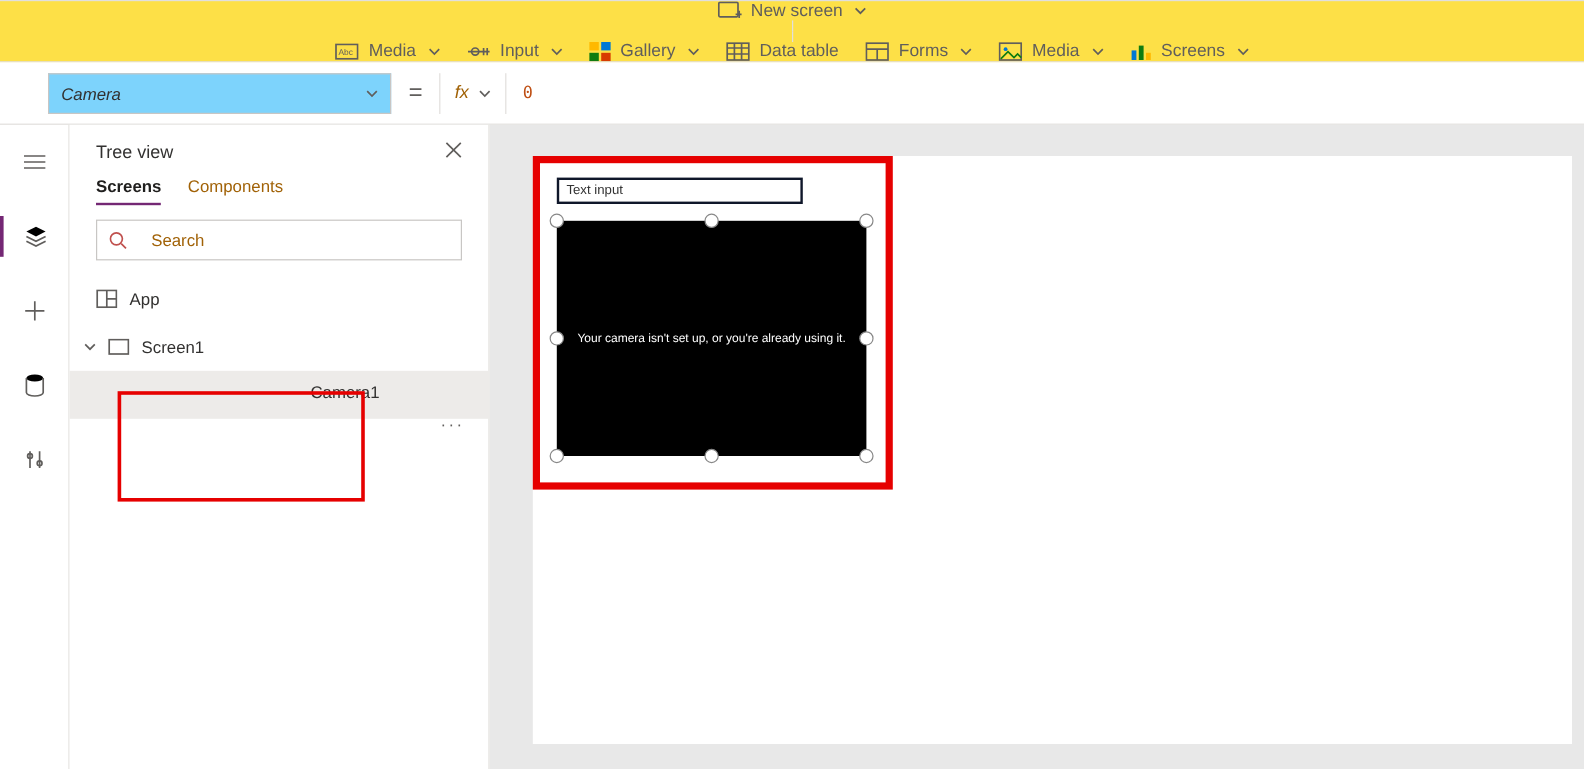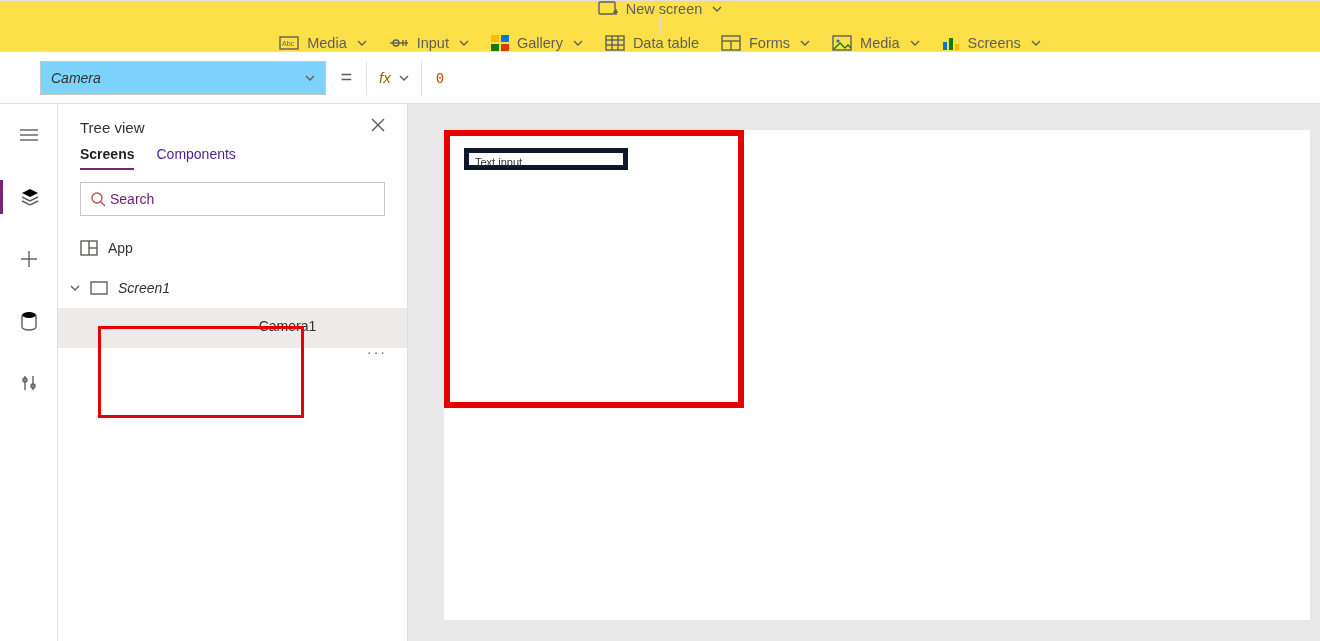--- a/index.html
+++ b/index.html
@@ -26,37 +26,37 @@
   
   .rail { width: 58px; border-right: 1px solid #e1dfdd; display: flex; flex-direction: column; align-items: center; padding-top: 14px; gap: 28px; color: #605e5c; }
   .rail .slot { width: 58px; display: flex; justify-content: center; align-items: center; height: 34px; cursor: pointer; }
   .rail .slot.active { border-left: 3px solid #742774; }
 
   
   .panel { width: 350px; border-right: 1px solid #e1dfdd; background: #fff; display: flex; flex-direction: column; }
   .panel-hd { display: flex; align-items: center; justify-content: space-between; padding: 14px 22px 6px 22px; }
   .panel-hd h2 { font-weight: 400; font-size: 15px; }
   .panel-tabs { display: flex; gap: 22px; padding: 4px 40px 0 22px; font-size: 14px; }
-  .panel-tabs .tab { padding-bottom: 6px; cursor: pointer; color: #4c1d95; }
+  .panel-tabs .tab { padding-bottom: 6px; cursor: pointer; color: #a16207; }
   .panel-tabs .tab.active { color: #201f1e; font-weight: 600; border-bottom: 2px solid #742774; }
-  .panel-search { margin: 12px 22px; height: 34px; border: 1px solid #c8c6c4; display: flex; align-items: center; padding: 0 10px; gap: 4px; color: #701a75; font-size: 14px; }
+  .panel-search { margin: 12px 22px; height: 34px; border: 1px solid #c8c6c4; display: flex; align-items: center; padding: 0 10px; gap: 20px; color: #a16207; font-size: 14px; }
   .tree { font-size: 14px; }
   .tree-row { display: flex; align-items: center; height: 40px; padding-left: 22px; gap: 10px; cursor: pointer; }
   .tree-row.grand { padding-left: 110px; }
   .tree-row.selected { background: #edebe9; flex-direction: column; }
   .tree-row .more { margin-left: auto; margin-right: 20px; color: #605e5c; letter-spacing: 2px; }
 
   
   .redbox { position: absolute; border: 3px solid #e60000; pointer-events: none; }
 
   
   .canvas-wrap { flex: 1; background: #e8e8e8; display: flex; justify-content: flex-start; padding: 26px 0 0 36px; }
   .screen { width: 866px; height: 490px; background: #fff; position: relative; }
 
-  .ti-ctl { position: absolute; left: 20px; top: 18px; width: 164px; height: 22px; border: 5px solid #0f172a; font-size: 11px; padding: 3px 6px; color: #333; }
+  .ti-ctl { position: absolute; left: 20px; top: 18px; width: 205px; height: 22px; border: 2px solid #0f172a; font-size: 11px; padding: 3px 6px; color: #333; }
 
   .cam-ctl { position: absolute; left: 20px; top: 54px; width: 258px; height: 196px; background: #000; color: #fff; display: flex; align-items: center; justify-content: center; text-align: center; font-size: 10px; padding: 0 12px; }
   .handle { position: absolute; width: 12px; height: 12px; border-radius: 50%; background: #fff; border: 1px solid #888; }
   .h-tl{top:-6px;left:-6px}.h-tc{top:-6px;left:calc(50% - 6px)}.h-tr{top:-6px;right:-6px}
   .h-ml{top:calc(50% - 6px);left:-6px}.h-mr{top:calc(50% - 6px);right:-6px}
   .h-bl{bottom:-6px;left:-6px}.h-bc{bottom:-6px;left:calc(50% - 6px)}.h-br{bottom:-6px;right:-6px}
 
   
   svg.stroke path, svg.stroke rect, svg.stroke circle, svg.stroke line, svg.stroke polyline { stroke:#605e5c; stroke-width:1.4; fill:none; }
 </style>
@@ -255,21 +255,21 @@
     </div>
     <div class="tree">
       <div class="tree-row">
         <svg class="stroke" width="18" height="16">
             <rect x="1" y="1" width="16" height="14"></rect>
             <line x1="9" y1="1" x2="9" y2="15"></line>
             <line x1="9" y1="8" x2="17" y2="8"></line>
           </svg>
         <span>App</span>
       </div>
-      <div class="tree-row" style="padding-left:10px;font-style:italic;">
+      <div class="tree-row" style="padding-left:10px;">
         <svg class="chev stroke" viewBox="0 0 10 10" width="12" height="12">
             <polyline points="1,3 5,7 9,3"></polyline>
           </svg>
         <svg class="stroke" width="18" height="14">
             <rect x="1" y="1" width="16" height="12"></rect>
           </svg>
         <span>Screen1</span>
       </div>
       <div class="tree-row grand selected">
         <svg class="stroke" width="20" height="16">
@@ -283,17 +283,28 @@
     </div>
 
     <div class="redbox" style="left:40px; top:222px; width:206px; height:92px;"></div>
   </div>
 
   <div class="canvas-wrap">
     <div class="screen">
       <div class="ti-ctl">
         <span>Text input</span>
       </div>
+      <div class="cam-ctl">
+        <span>Your camera isn't set up, or you're already using it.</span>
+        <div class="handle h-tl"></div>
+        <div class="handle h-tc"></div>
+        <div class="handle h-tr"></div>
+        <div class="handle h-ml"></div>
+        <div class="handle h-mr"></div>
+        <div class="handle h-bl"></div>
+        <div class="handle h-bc"></div>
+        <div class="handle h-br"></div>
+      </div>
 
       <div class="redbox" style="left:0px; top:0px; width:300px; height:278px; border-width:6px;"></div>
     </div>
   </div>
 </div>
 
 </body></html>

